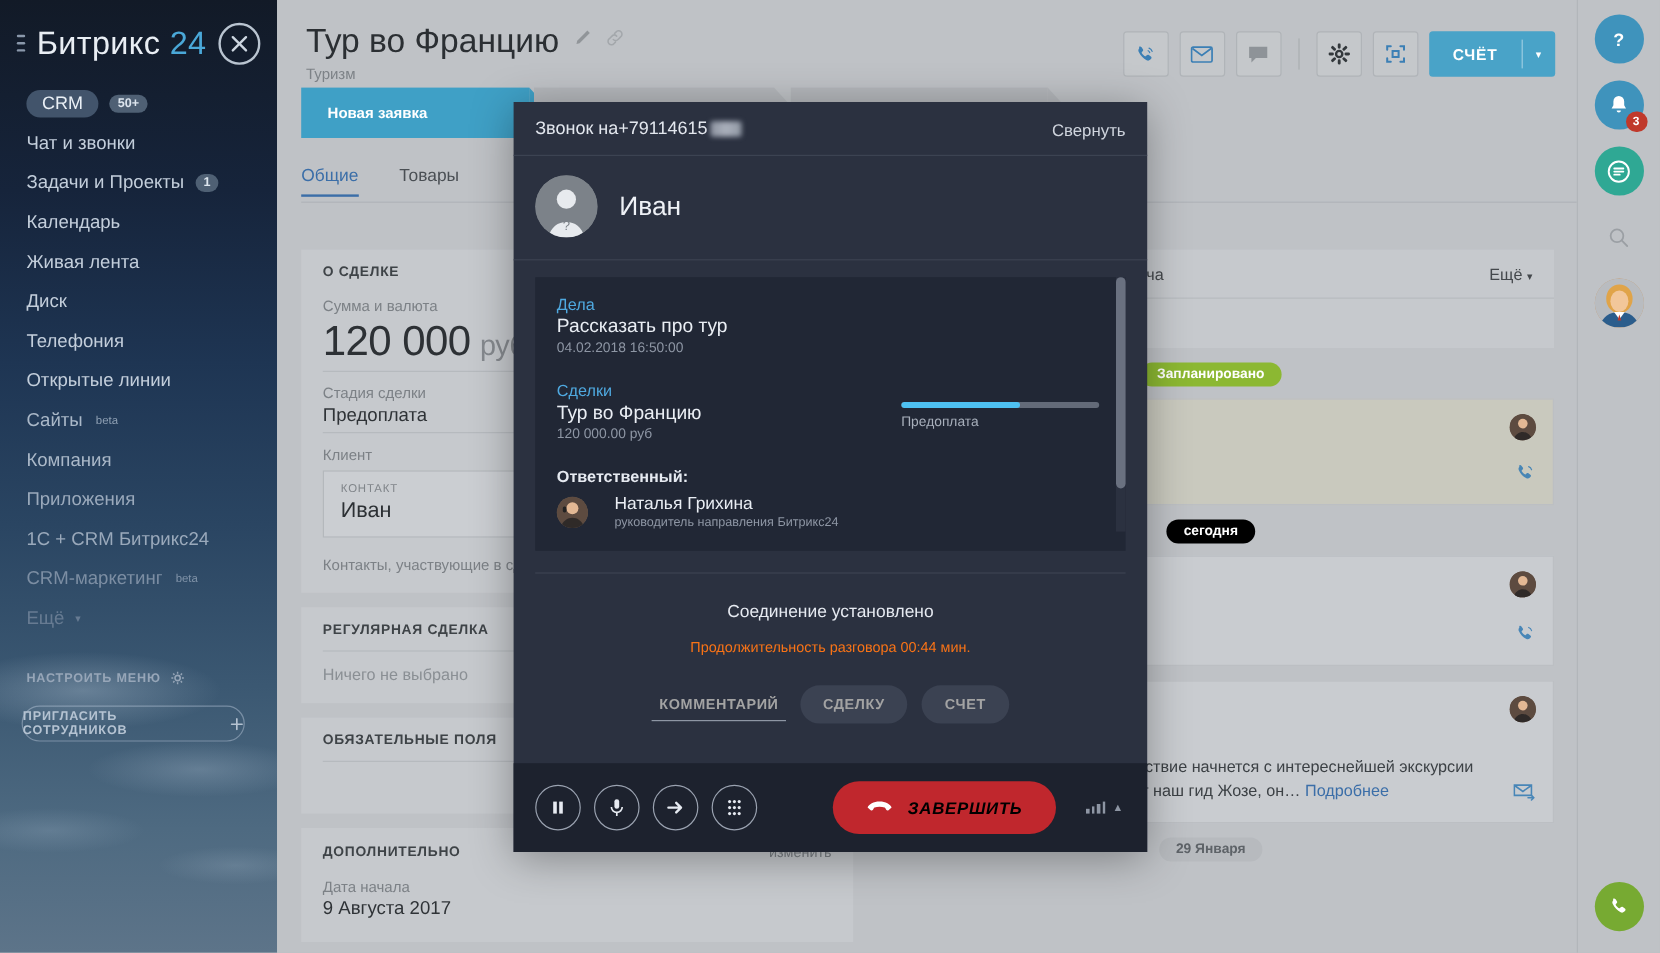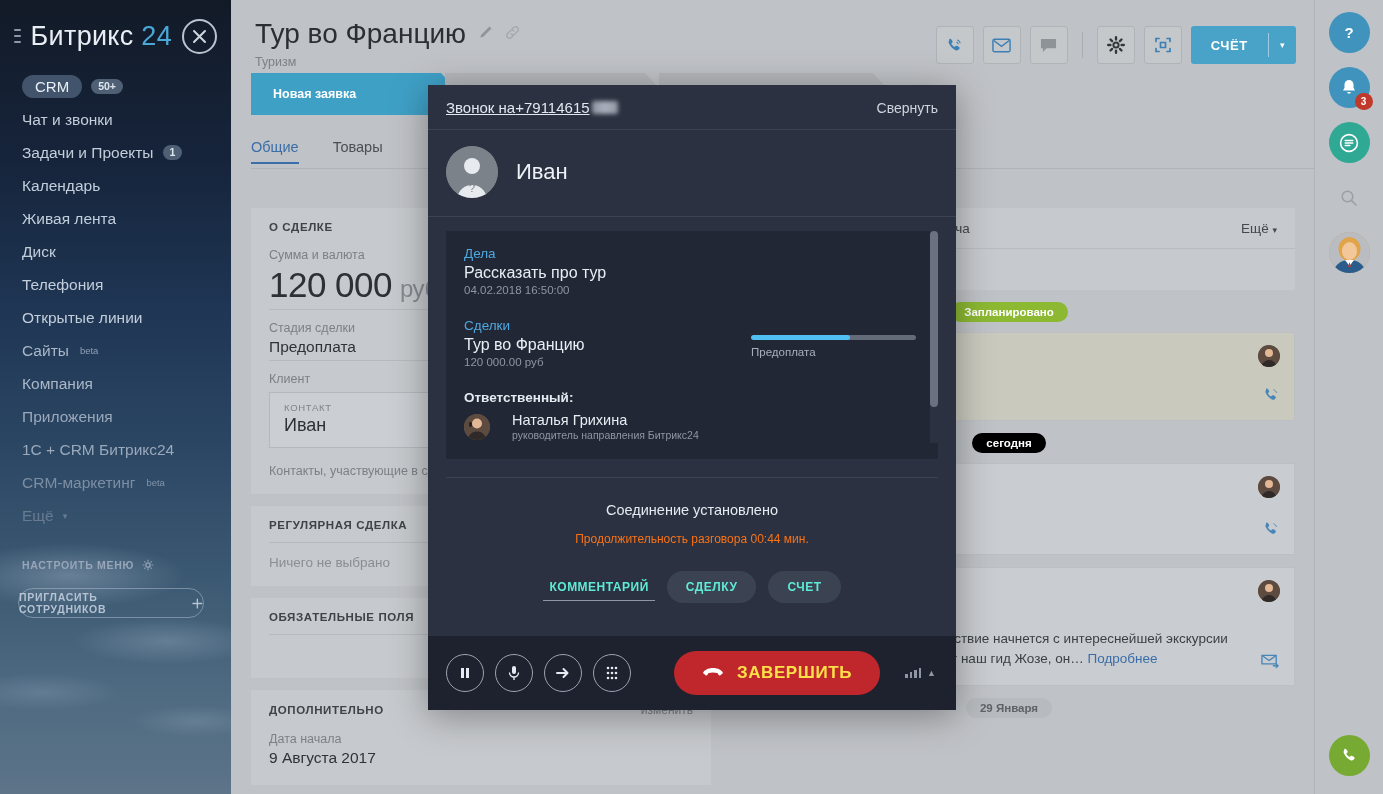--- a/index.html
+++ b/index.html
@@ -238,21 +238,21 @@
   
   #call-modal {
     position: absolute; left: 428px; top: 85px; width: 528px; height: 625px;
     background: #2b3140; box-shadow: 0 6px 34px rgba(0,0,0,.34); z-index: 50;
     display: flex; flex-direction: column;
   }
   .cm-head {
     display: flex; align-items: center; padding: 14px 18px 13px 18px;
     border-bottom: 1px solid #3c4352;
   }
-  .cm-title { font-size: 15px; color: #e3e7ee; display: flex; align-items: center; gap: 0; text-decoration: underline; }
+  .cm-title { font-size: 15px; color: #e3e7ee; display: flex; align-items: center; gap: 0; }
   .cm-blur {
     display: inline-block; width: 26px; height: 13px; margin-left: 2px;
     background: linear-gradient(90deg,#8d93a0,#aab0bb,#9098a4);
     filter: blur(2px); border-radius: 2px; vertical-align: -1px;
   }
   .cm-min { margin-left: auto; font-size: 14px; color: #cfd4dd; cursor: pointer; }
   .cm-contact { display: flex; align-items: center; gap: 18px; padding: 16px 18px 18px 18px; border-bottom: 1px solid #3c4352; }
   .cm-av {
     width: 52px; height: 52px; border-radius: 50%; background: #7c8289;
     display: flex; align-items: flex-end; justify-content: center; overflow: hidden; position: relative;
@@ -276,41 +276,41 @@
   .cm-sbar {
     position: absolute; right: 18px; top: 14px; width: 8px; height: 212px;
     background: #2b3140;
   }
   .cm-sbar i { display: block; width: 8px; height: 176px; background: #6a7180; border-radius: 4px; }
   .cm-status { text-align: center; border-top: 1px solid #3c4352; margin: 18px 18px 0 18px; padding-top: 24px; }
   .cm-st1 { font-size: 14.5px; color: #e6eaf1; }
   .cm-st2 { font-size: 12px; color: #f97316; margin-top: 14px; }
   .cm-actions { display: flex; justify-content: center; align-items: center; gap: 12px; margin-top: 25px; }
   .cm-act {
-    font-size: 12px; font-weight: 700; letter-spacing: .5px; color: #5eead4; cursor: pointer;
+    font-size: 12px; font-weight: 700; letter-spacing: .5px; color: #a3a3a3; cursor: pointer;
     padding: 9px 19px; border-radius: 16px;
   }
   .cm-act.plain { position: relative; padding: 9px 6px; }
   .cm-act.plain::after {
     content: ''; position: absolute; left: 0; right: 0; bottom: 2px; height: 1px; background: #8e96a4;
   }
   .cm-act.pill { background: #3b4252; }
   .cm-footer {
     margin-top: auto; background: #1d222e; height: 74px; display: flex; align-items: center;
     padding: 0 18px; gap: 11px;
   }
   .cm-cbtn {
     width: 38px; height: 38px; border-radius: 50%; border: 1.5px solid #9aa2b0;
     display: flex; align-items: center; justify-content: center; cursor: pointer;
   }
   .cm-end {
     margin-left: auto; background: #c0272d; border-radius: 22px; height: 44px;
     display: flex; align-items: center; gap: 13px; padding: 0 28px; cursor: pointer;
   }
-  .cm-end .lbl { color: #fde047; font-size: 17px; font-weight: 700; letter-spacing: .6px; }
+  .cm-end .lbl { color: #000000; font-size: 14px; font-weight: 700; letter-spacing: .6px; font-style: italic; }
   .cm-sig { display: flex; align-items: flex-end; gap: 2px; margin-left: 14px; margin-right: 2px; cursor: pointer; }
   .cm-sig i { display: block; width: 2.5px; background: #8e96a4; }
   .cm-sig-car { color: #8e96a4; font-size: 9px; margin-left: 4px; }
 </style>
 </head>
 <body>
 
 <div id="app">
 
   <aside id="sidebar">

